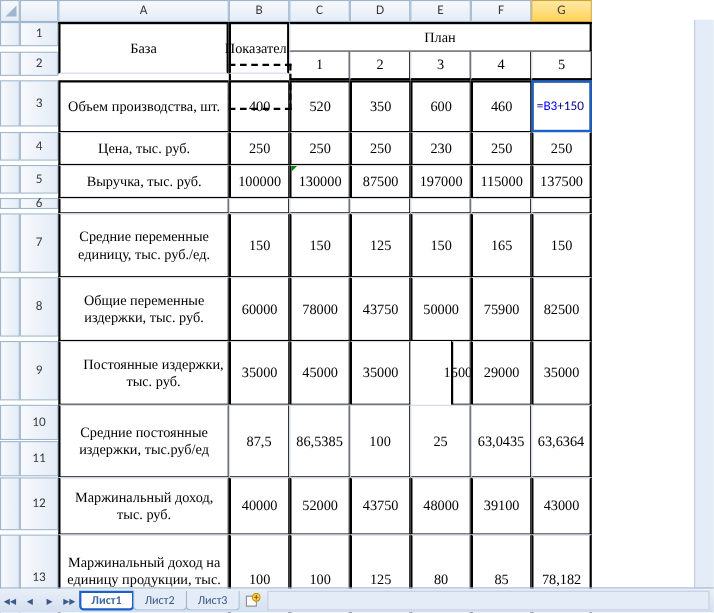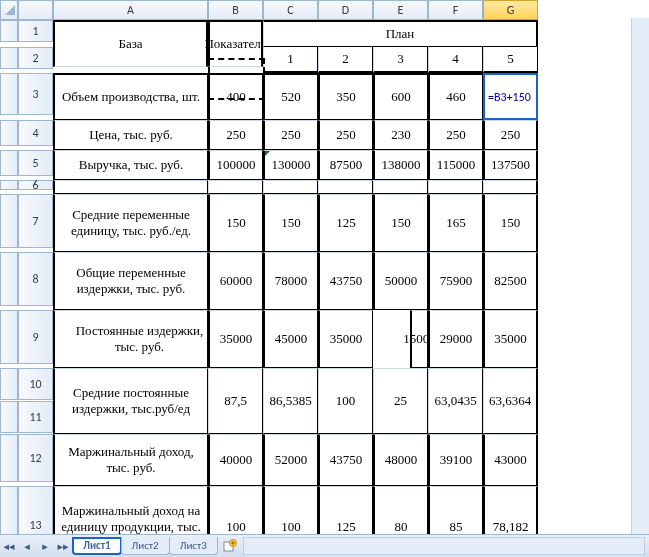--- a/index.html
+++ b/index.html
@@ -78,21 +78,21 @@
       <div class="cell b-l" style="height: 24px; border-right: 1.5px solid rgb(0, 0, 0); border-bottom: 1.5px solid rgb(0, 0, 0);">250</div>
       <div class="cell b-l" style="height: 24px; border-right: 1.5px solid rgb(0, 0, 0); border-bottom: 1.5px solid rgb(0, 0, 0);">230</div>
       <div class="cell b-l" style="height: 24px; border-right: 1.5px solid rgb(0, 0, 0); border-bottom: 1.5px solid rgb(0, 0, 0);">250</div>
       <div class="cell b-l b-r" style="height: 24px; border-right: 2px solid rgb(0, 0, 0); border-bottom: 1.5px solid rgb(0, 0, 0);">250</div>
       <div class="rowhdr" style="height: 24px;"></div>
       <div class="rowhdr" style="height: 24px;">5</div>
       <div class="cell b-l" style="height: 24px; border-right: 1.5px solid rgb(0, 0, 0); border-bottom: 1.5px solid rgb(0, 0, 0); border-left: 2px solid rgb(0, 0, 0);">Выручка, тыс. руб.</div>
       <div class="cell b-l" style="height: 24px; border-right: 1.5px solid rgb(0, 0, 0); border-bottom: 1.5px solid rgb(0, 0, 0);">100000</div>
       <div class="cell b-l" style="height: 24px; border-right: 1.5px solid rgb(0, 0, 0); border-bottom: 1.5px solid rgb(0, 0, 0);">130000<span class="tri-g"></span></div>
       <div class="cell b-l" style="height: 24px; border-right: 1.5px solid rgb(0, 0, 0); border-bottom: 1.5px solid rgb(0, 0, 0);">87500</div>
-      <div class="cell b-l" style="height: 24px; border-right: 1.5px solid rgb(0, 0, 0); border-bottom: 1.5px solid rgb(0, 0, 0);">138000</div>
+      <div class="cell b-l" style="height: 24px; border-right: 1.5px solid rgb(0, 0, 0); border-bottom: 1.5px solid rgb(0, 0, 0);">197000</div>
       <div class="cell b-l" style="height: 24px; border-right: 1.5px solid rgb(0, 0, 0); border-bottom: 1.5px solid rgb(0, 0, 0);">115000</div>
       <div class="cell b-l b-r" style="height: 24px; border-right: 2px solid rgb(0, 0, 0); border-bottom: 1.5px solid rgb(0, 0, 0);">137500</div>
       <div class="rowhdr" style="height: 8px;"></div>
       <div class="rowhdr" style="height: 8px;">6</div>
       <div class="cell" style="height: 8px; border-right: 1.5px solid rgb(0, 0, 0); border-bottom: 1.5px solid rgb(0, 0, 0); border-left: 2px solid rgb(0, 0, 0);"></div>
       <div class="cell" style="height: 8px; border-right: 1.5px solid rgb(0, 0, 0); border-bottom: 1.5px solid rgb(0, 0, 0);"></div>
       <div class="cell" style="height: 8px; border-right: 1.5px solid rgb(0, 0, 0); border-bottom: 1.5px solid rgb(0, 0, 0);"></div>
       <div class="cell" style="height: 8px; border-right: 1.5px solid rgb(0, 0, 0); border-bottom: 1.5px solid rgb(0, 0, 0);"></div>
       <div class="cell" style="height: 8px; border-right: 1.5px solid rgb(0, 0, 0); border-bottom: 1.5px solid rgb(0, 0, 0);"></div>
       <div class="cell" style="height: 8px; border-right: 1.5px solid rgb(0, 0, 0); border-bottom: 1.5px solid rgb(0, 0, 0);"></div>

